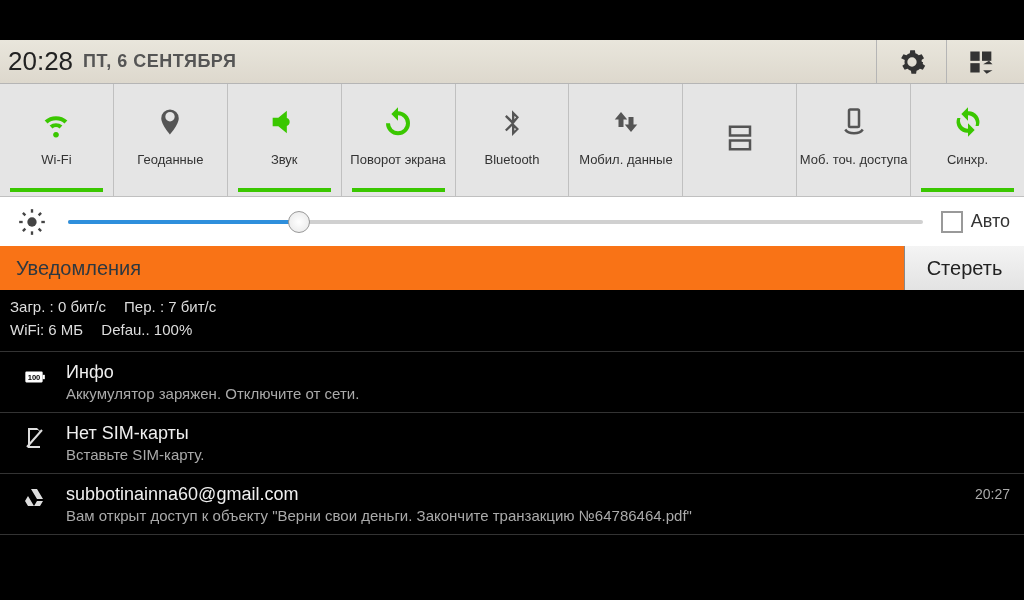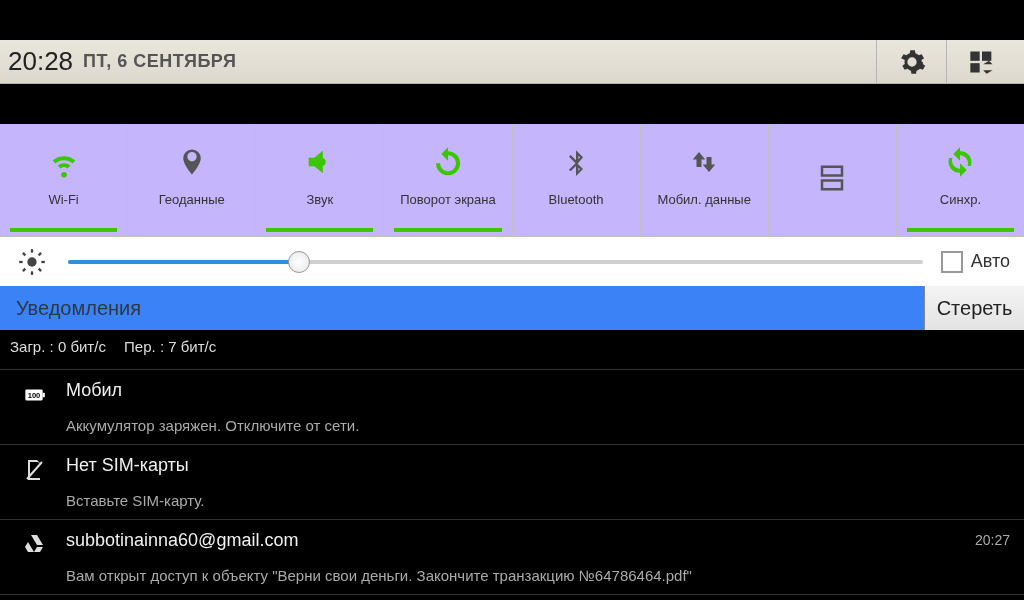--- a/index.html
+++ b/index.html
@@ -6,53 +6,53 @@
   body { width: 1024px; height: 600px; background: #000; overflow: hidden; }
 
   
   .status-bar { height: 44px; background: linear-gradient(#e9e6dc,#ddd8cd); display: flex; align-items: center; padding: 0 8px; border-bottom: 1px solid #b5b5b5; margin-top: 40px; }
   .status-time { font-size: 26px; font-weight: 300; color: #222; margin-right: 10px; }
   .status-date { font-size: 18px; font-weight: 700; color: #555; letter-spacing: 0.5px; }
   .status-spacer { flex: 1; }
   .status-btn { width: 70px; height: 44px; display: flex; align-items: center; justify-content: center; border-left: 1px solid #b5b5b5; cursor: pointer; }
 
   
-  .toggles { display: flex; height: 112px; background: #c4b5fd; margin-top: 40px; }
+  .toggles { display: flex; height: 112px; background: #e5e5e5; }
   .toggle { flex: 1; border-right: 1px solid #c0c0c0; display: flex; flex-direction: column; align-items: center; justify-content: center; cursor: pointer; position: relative; padding: 6px 2px 10px 2px; }
   .toggle:last-child { border-right: none; }
   .toggle .ticon { height: 40px; display: flex; align-items: center; justify-content: center; }
   .toggle .tlabel { font-size: 13px; color: #333; text-align: center; line-height: 1.1; margin-top: 4px; min-height: 28px; display:flex; align-items:center; }
   .toggle .tbar { position: absolute; bottom: 4px; left: 10px; right: 10px; height: 4px; background: #3ac700; }
 
   
   .bright { height: 50px; background: #fff; border-top: 1px solid #c0c0c0; display: flex; align-items: center; padding: 0 14px; }
   .bright .bicon { width: 36px; display:flex; align-items:center; justify-content:center; }
   .bright .slider { flex: 1; height: 24px; position: relative; margin: 0 18px; }
   .bright .track { position: absolute; top: 50%; left: 0; right: 0; height: 4px; background: #d0d0d0; border-radius: 2px; transform: translateY(-50%); }
   .bright .fill { position: absolute; top: 50%; left: 0; height: 4px; background: #2e8fdc; border-radius: 2px; transform: translateY(-50%); }
   .bright .thumb { position: absolute; top: 50%; width: 22px; height: 22px; background: radial-gradient(#fff,#e6e6e6); border:1px solid #999; border-radius: 50%; transform: translate(-50%,-50%); }
   .bright .auto { display: flex; align-items: center; gap: 8px; }
   .bright .chk { width: 22px; height: 22px; border: 2px solid #999; background:#fff; }
   .bright .autolabel { font-size: 18px; color: #333; }
 
   
-  .notif-hdr { height: 44px; background: #3b82f6; display: flex; align-items: center; padding-left: 16px; }
+  .notif-hdr { height: 44px; background: #f97316; display: flex; align-items: center; padding-left: 16px; }
   .notif-title { font-size: 20px; color: #2e3840; flex: 1; }
-  .clear-btn { height: 44px; width: 100px; background: linear-gradient(#f4f4f4,#e3e3e3); border-left: 1px solid #888; display: flex; align-items: center; justify-content: center; font-size: 20px; color: #222; cursor: pointer; }
+  .clear-btn { height: 44px; width: 120px; background: linear-gradient(#f4f4f4,#e3e3e3); border-left: 1px solid #888; display: flex; align-items: center; justify-content: center; font-size: 20px; color: #222; cursor: pointer; }
 
   
   .netstats { background: #000; color: #ddd; font-size: 15px; padding: 6px 10px 10px 10px; line-height: 1.5; border-bottom: 1px solid #333; }
   .netstats span { margin-right: 14px; }
 
   
   .notif { display: flex; align-items: flex-start; padding: 10px 14px; border-bottom: 1px solid #333; cursor: pointer; }
   .notif .nicon { width: 40px; display: flex; align-items: center; justify-content: center; padding-top: 2px; }
   .notif .nbody { flex: 1; padding-left: 12px; }
   .notif .ntitle { font-size: 18px; color: #f0f0f0; }
-  .notif .ntext { font-size: 15px; color: #aaa; margin-top: 16px; }
+  .notif .ntext { font-size: 15px; color: #aaa; margin-top: 2px; }
   .notif .ntime { font-size: 14px; color: #aaa; padding-left: 10px; padding-top: 2px; }
 </style>
 </head>
 <body>
 
 <div class="status-bar">
   <div class="status-time">20:28</div>
   <div class="status-date">ПТ, 6 СЕНТЯБРЯ</div>
   <div class="status-spacer"></div>
   <div class="status-btn">
@@ -125,20 +125,30 @@
     <div class="tlabel">Мобил. данные</div>
     <div class="tbar" style="background:transparent"></div>
     </div>
     <div class="toggle">
       <div class="ticon">
         <svg width="30" height="30" viewBox="0 0 24 24">
           <rect x="4" y="3" width="16" height="7" fill="none" stroke="#555" stroke-width="2"></rect>
           <rect x="4" y="14" width="16" height="7" fill="none" stroke="#555" stroke-width="2"></rect>
         </svg>
       </div>
+    <div class="tbar" style="background:transparent"></div>
+    </div>
+    <div class="toggle">
+      <div class="ticon">
+        <svg width="30" height="30" viewBox="0 0 24 24">
+          <rect x="8" y="2" width="8" height="14" rx="1" fill="none" stroke="#555" stroke-width="2"></rect>
+          <path d="M5 18c0 0 2 3 7 3s7-3 7-3" fill="none" stroke="#555" stroke-width="2"></path>
+        </svg>
+      </div>
+    <div class="tlabel">Моб. точ. доступа</div>
     <div class="tbar" style="background:transparent"></div>
     </div>
     <div class="toggle">
       <div class="ticon">
         <svg width="32" height="32" viewBox="0 0 24 24">
           <path fill="#3ac700" d="M12 4V1L7 6l5 5V7a6 6 0 0 1 5.65 8H20a8 8 0 0 0-8-11zm0 13a6 6 0 0 1-5.65-8H4a8 8 0 0 0 8 11v3l5-5-5-5v4z"></path>
         </svg>
       </div>
     <div class="tlabel">Синхр.</div>
     <div class="tbar" style="background:#3ac700"></div>
@@ -175,33 +185,37 @@
 <div class="notif-hdr">
   <div class="notif-title">Уведомления</div>
   <div class="clear-btn">Стереть</div>
 </div>
 
 <div class="netstats">
   <div>
     <span>Загр. : 0 бит/с</span>
     <span>Пер. : 7 бит/с</span>
   </div>
+  <div>
+    <span>WiFi: 6 МБ</span>
+    <span>Defau.. 100%</span>
+  </div>
 </div>
 
 <div class="notif-list">
     <div class="notif">
       <div class="nicon">
         <svg width="26" height="26" viewBox="0 0 24 24">
           <rect x="4" y="7" width="16" height="10" rx="1" fill="#fff"></rect>
           <rect x="20" y="10" width="2" height="4" fill="#fff"></rect>
           <text x="12" y="14.5" font-size="7" text-anchor="middle" fill="#000" font-family="Arial" font-weight="bold">100</text>
         </svg>
       </div>
     <div class="nbody">
-      <div class="ntitle">Мобил</div>
+      <div class="ntitle">Инфо</div>
       <div class="ntext">Аккумулятор заряжен. Отключите от сети.</div>
     </div>
     <div class="ntime"></div>
     </div>
     <div class="notif">
       <div class="nicon">
         <svg width="24" height="26" viewBox="0 0 24 24">
           <path fill="#ddd" d="M6 2h9l3 3v17H6V2zm2 2v16h10V6l-2-2H8z"></path>
           <line x1="5" y1="21" x2="20" y2="4" stroke="#ddd" stroke-width="2"></line>
         </svg>

